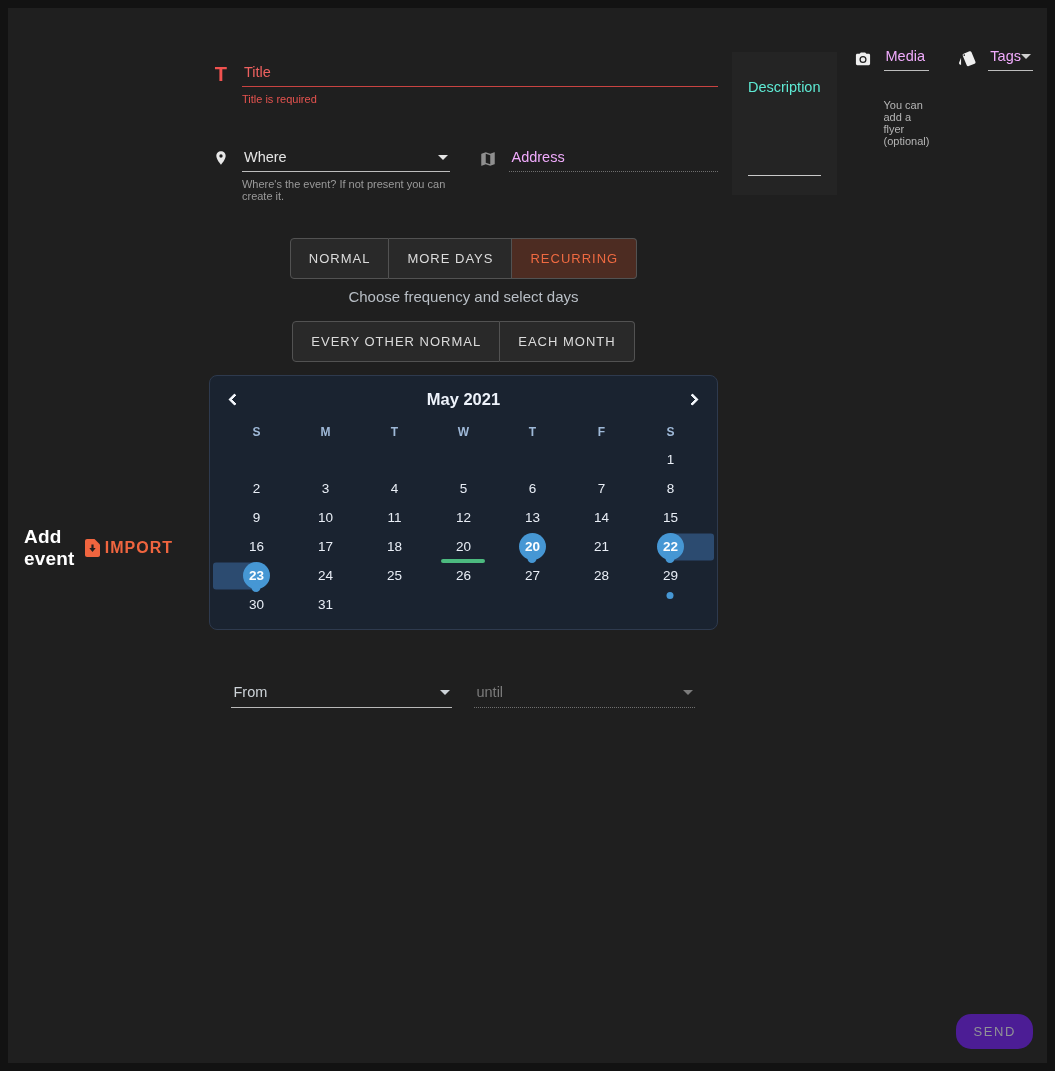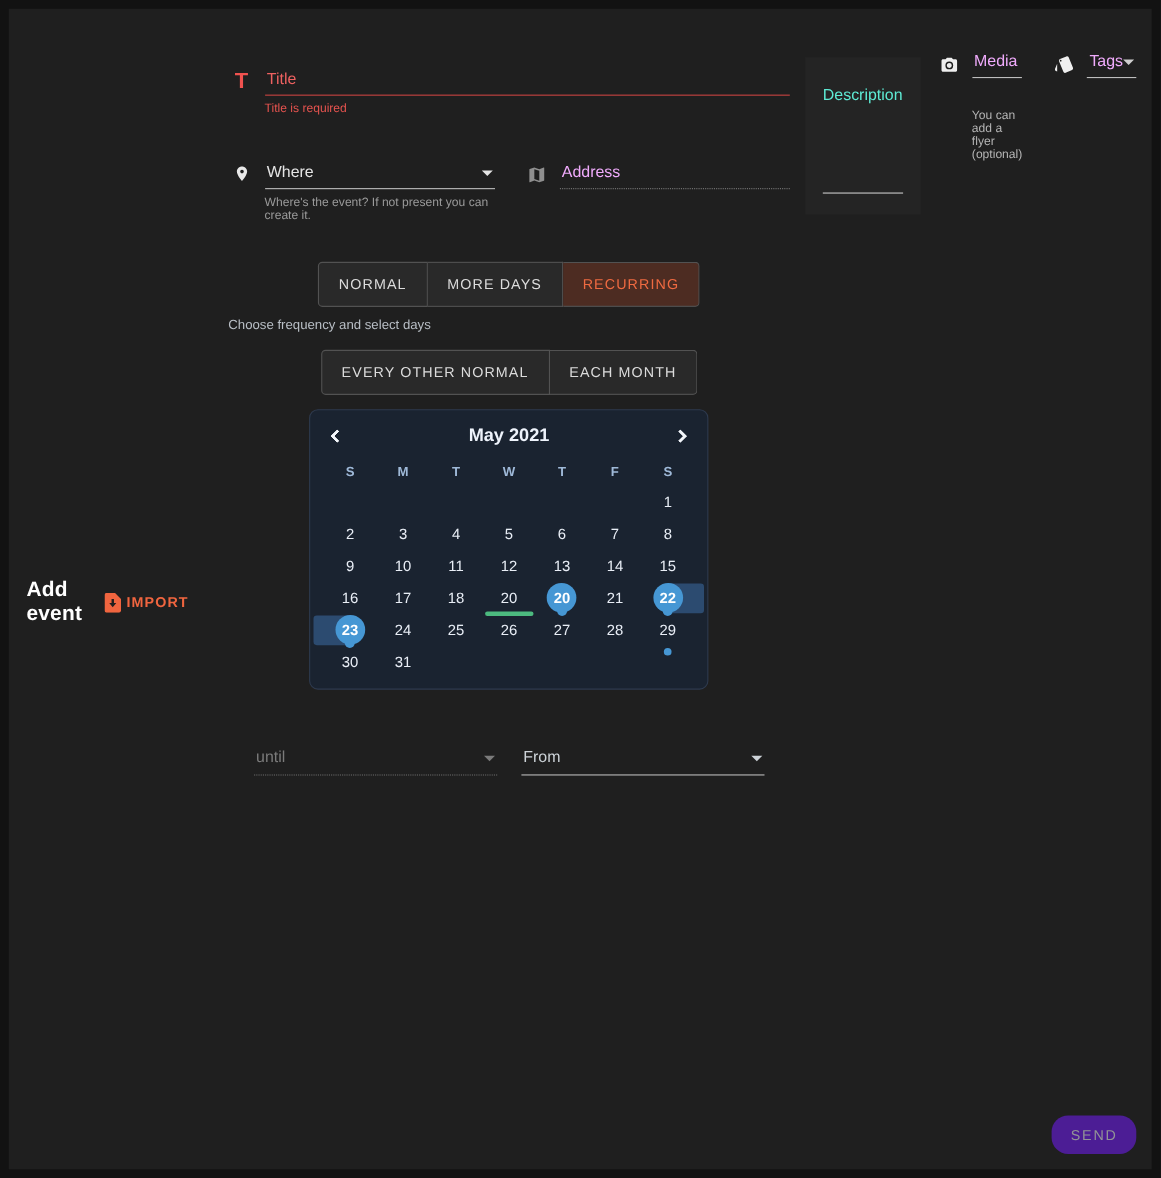--- a/index.html
+++ b/index.html
@@ -2,21 +2,21 @@
 <html><head>
 <meta charset="utf-8">
 <style>
   * { box-sizing: border-box; margin: 0; padding: 0; }
   html,body { width:1055px; height:1071px; background:#121212; font-family:"Liberation Sans", sans-serif; }
   .card { margin:8px; height:1055px; background:#1f1f1f; display:flex; flex-direction:row; overflow:hidden; }
 
   
   .hdr { display:flex; justify-content:space-between; align-items:center; padding:24px 22px 0 16px; }
   .hdr h1 { color:#fff; font-size:19px; font-weight:700; letter-spacing:.2px; }
-  .import-btn { display:flex; align-items:center; gap:5px; color:#f0653f; font-size:13px; font-weight:600; letter-spacing:1px; cursor:pointer; background:none; border:none; font-family:inherit; }
+  .import-btn { display:flex; align-items:center; gap:5px; color:#f0653f; font-size:16px; font-weight:600; letter-spacing:1px; cursor:pointer; background:none; border:none; font-family:inherit; }
 
   
   .frow { display:flex; align-items:flex-end; gap:9px; }
   .icol { width:24px; display:flex; justify-content:center; align-items:flex-end; padding-bottom:3px; flex:none; }
   .fld { flex:1; display:flex; align-items:center; justify-content:space-between; padding:4px 2px 6px; font-size:14.5px; }
   .u-solid { border-bottom:1px solid #bdbdbd; }
   .u-dotted { border-bottom:1px dotted #6f6f6f; }
   .u-red { border-bottom:1px solid #c94341; }
   .helper { font-size:11px; color:#9a9a9a; margin:6px 0 0 33px; }
   .helper.light { color:#b5b5b5;margin-top:28px; }
@@ -29,25 +29,25 @@
   .top-pad { padding:0 14px; }
   .title-block { margin-top:52px; }
   .cols { display:grid; grid-template-columns:1fr 1fr; column-gap:26px; margin-top:40px; }
 
   
   .tgroup { display:flex; justify-content:center; margin-top:36px; }
   .tgroup .tbtn { background:#292929; border:1px solid #525252; border-left-width:0; color:#dcdcdc; font-size:13px; letter-spacing:1px; padding:12px 18px; cursor:pointer; font-family:inherit; }
   .tgroup .tbtn:first-child { border-left-width:1px; border-radius:4px 0 0 4px; }
   .tgroup .tbtn:last-child { border-radius:0 4px 4px 0; }
   .tgroup .tbtn.sel { background:#4d2c22; color:#ef6a41; }
-  .caption { color:#b9bfc6; font-size:12px; margin-top:9px; }
+  .caption { text-align:center; color:#b9bfc6; font-size:15px; margin-top:9px; }
   .tgroup.freq { margin-top:16px; }
 
   
-  .cal { width:363px; margin:13px auto 0; background:#1a2330; border:1px solid #2e3a4e; border-radius:8px; color:#e9eef6; padding:10px 10px 10px; }
+  .cal { width:509px; margin:13px auto 0; background:#1a2330; border:1px solid #2e3a4e; border-radius:8px; color:#e9eef6; padding:10px 10px 10px; }
   .cal-hdr { display:flex; align-items:center; padding:4px 10px 2px; }
   .cal-title { flex:1; text-align:center; font-size:16.5px; font-weight:700; color:#eef3fb; }
   .chev { display:inline-block; width:9px; height:9px; border-left:3px solid #f2f5fa; border-bottom:3px solid #f2f5fa; border-radius:1px; cursor:pointer; }
   .chev.l { transform:rotate(45deg); }
   .chev.r { transform:rotate(-135deg); }
   .cal-grid { display:grid; grid-template-columns:repeat(7,1fr); margin-top:8px; padding:0 2px; }
   .cal-h { height:26px; display:flex; align-items:center; justify-content:center; font-size:12px; font-weight:700; color:#9fb9d8; }
   .cal-c { position:relative; height:29px; display:flex; align-items:center; justify-content:center; font-size:13.5px; }
   .dnum { position:relative; z-index:1; }
   .dnum.sel { width:27px; height:27px; border-radius:50%; background:#4697d4; color:#fff; font-weight:700; display:flex; align-items:center; justify-content:center; }
@@ -266,26 +266,26 @@
           </div>
           <div class="cal-c"></div>
           <div class="cal-c"></div>
           <div class="cal-c"></div>
           <div class="cal-c"></div>
           <div class="cal-c"></div>
         </div>
     </div>
 
     <div class="time-row">
+      <div class="time-fld from">
+        <span>From</span>
+        <span class="caret"></span>
+      </div>
       <div class="time-fld until">
         <span>until</span>
-        <span class="caret"></span>
-      </div>
-      <div class="time-fld from">
-        <span>From</span>
         <span class="caret"></span>
       </div>
     </div>
   </div>
 
   <div class="desc">
     <div class="desc-label">Description</div>
     <div class="desc-line"></div>
   </div>
 

